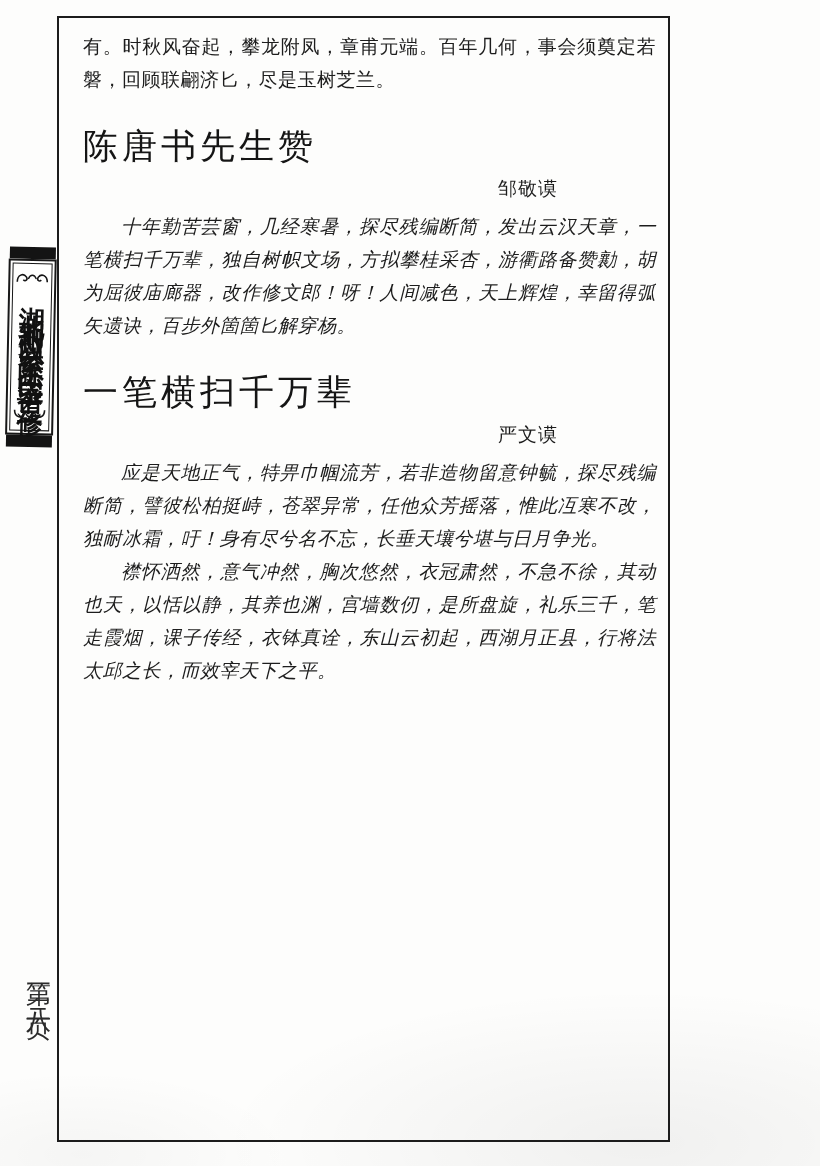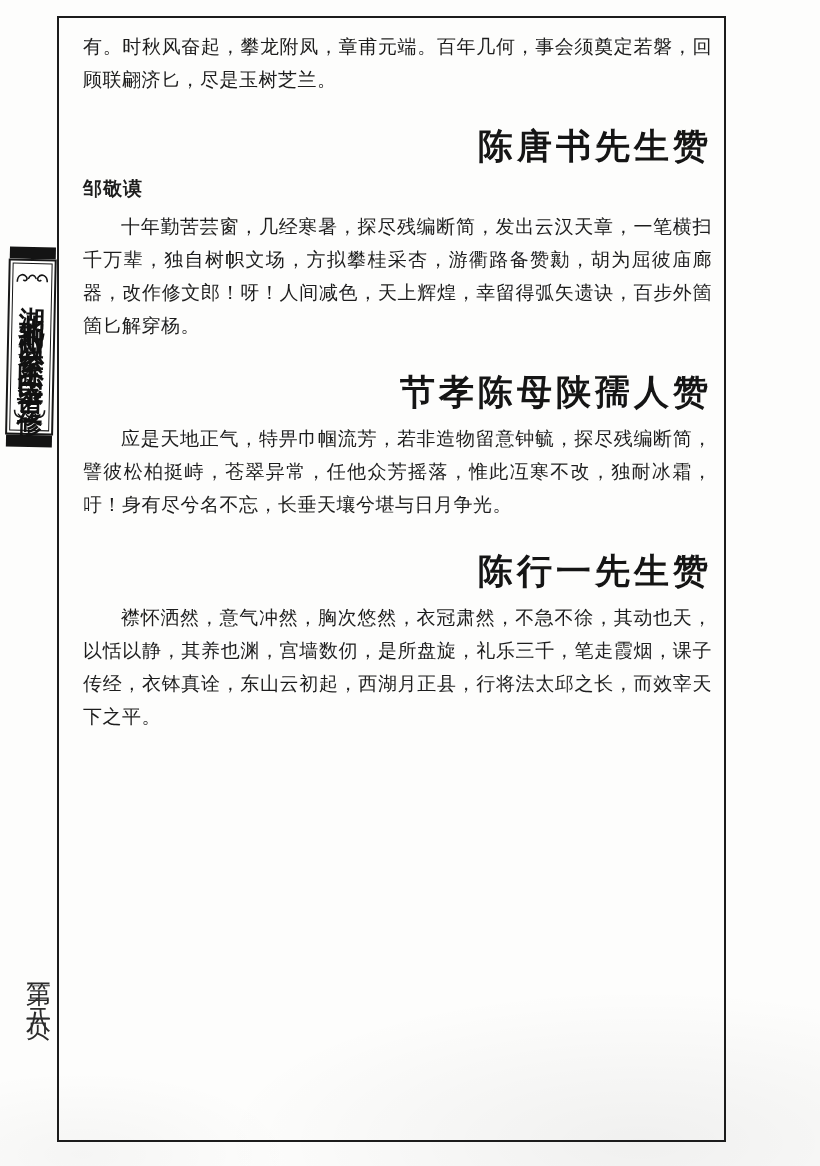--- a/index.html
+++ b/index.html
@@ -13,45 +13,46 @@
       radial-gradient(300px 120px at 10% 99%, rgba(0,0,0,0.03), transparent 70%);
     overflow:hidden;
     font-family:"Liberation Serif", serif;
     color:#1d1d1d;
   }
 
   
   .content-frame{
     position:absolute;
     left:57px; top:16px;
-    width:669px; height:1126px;
+    width:613px; height:1126px;
     border:2px solid #1c1c1c;
     box-sizing:border-box;
     padding:12px 12px 0 24px;
   }
   .body-text{
     margin:0;
     font-size:19px;
     line-height:33px;
     text-align:justify;
     text-justify:inter-ideograph;
     letter-spacing:0.5px;
   }
-  .body-text.indent{ text-indent:2em; }
+  .body-text.indent{ text-indent:2em;font-style:italic; }
   .section-title{
     margin:27px 0 6px 0;
     font-size:35px;
-    font-weight:700;
-    text-align:right;
+    font-weight:400;
+    text-align:left;
     letter-spacing:4px;
     color:#151515;
   }
   .section-author{
     font-size:19px;
-    font-weight:700;
+    font-weight:400;
+    text-align:right;
     padding-right:98px;
     margin:2px 0 8px 0;
     letter-spacing:1px;
   }
 
   
   .spine-cartouche{
     position:absolute;
     left:9px; top:247px;
     width:48px;
@@ -132,27 +133,27 @@
 
     <p class="body-text">有。时秋风奋起，攀龙附凤，章甫元端。百年几何，事会须奠定若磐，回顾联翩济匕，尽是玉树芝兰。</p>
 
     <section>
       <h2 class="section-title">陈唐书先生赞</h2>
       <div class="section-author">邹敬谟</div>
       <p class="body-text indent">十年勤苦芸窗，几经寒暑，探尽残编断简，发出云汉天章，一笔横扫千万辈，独自树帜文场，方拟攀桂采杏，游衢路备赞勷，胡为屈彼庙廊器，改作修文郎！呀！人间减色，天上辉煌，幸留得弧矢遗诀，百步外箇箇匕解穿杨。</p>
     </section>
 
     <section>
-      <h2 class="section-title">节孝陈母陕孺人赞</h2>
+      <h2 class="section-title">一笔横扫千万辈</h2>
+      <div class="section-author">严文谟</div>
       <p class="body-text indent">应是天地正气，特畀巾帼流芳，若非造物留意钟毓，探尽残编断简，譬彼松柏挺峙，苍翠异常，任他众芳摇落，惟此冱寒不改，独耐冰霜，吁！身有尽兮名不忘，长垂天壤兮堪与日月争光。</p>
     </section>
 
     <section>
     </section>
 
 
     <section>
-      <h2 class="section-title">陈行一先生赞</h2>
       <p class="body-text indent">襟怀洒然，意气冲然，胸次悠然，衣冠肃然，不急不徐，其动也天，以恬以静，其养也渊，宫墙数仞，是所盘旋，礼乐三千，笔走霞烟，课子传经，衣钵真诠，东山云初起，西湖月正县，行将法太邱之长，而效宰天下之平。</p>
     </section>
 
   </main>
 </div>
 
 </body></html>

